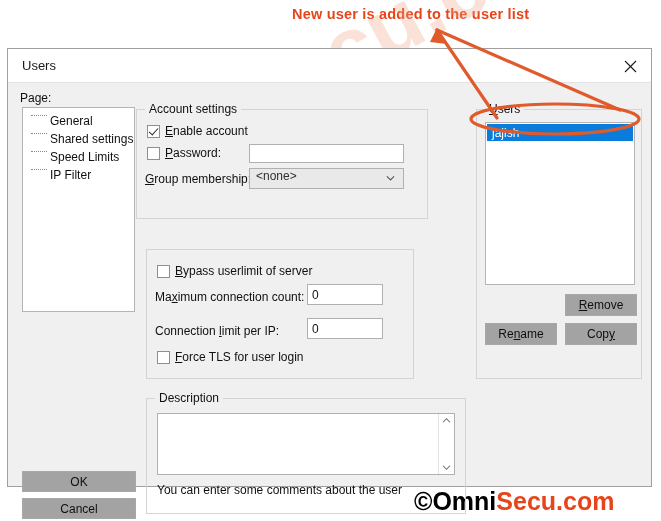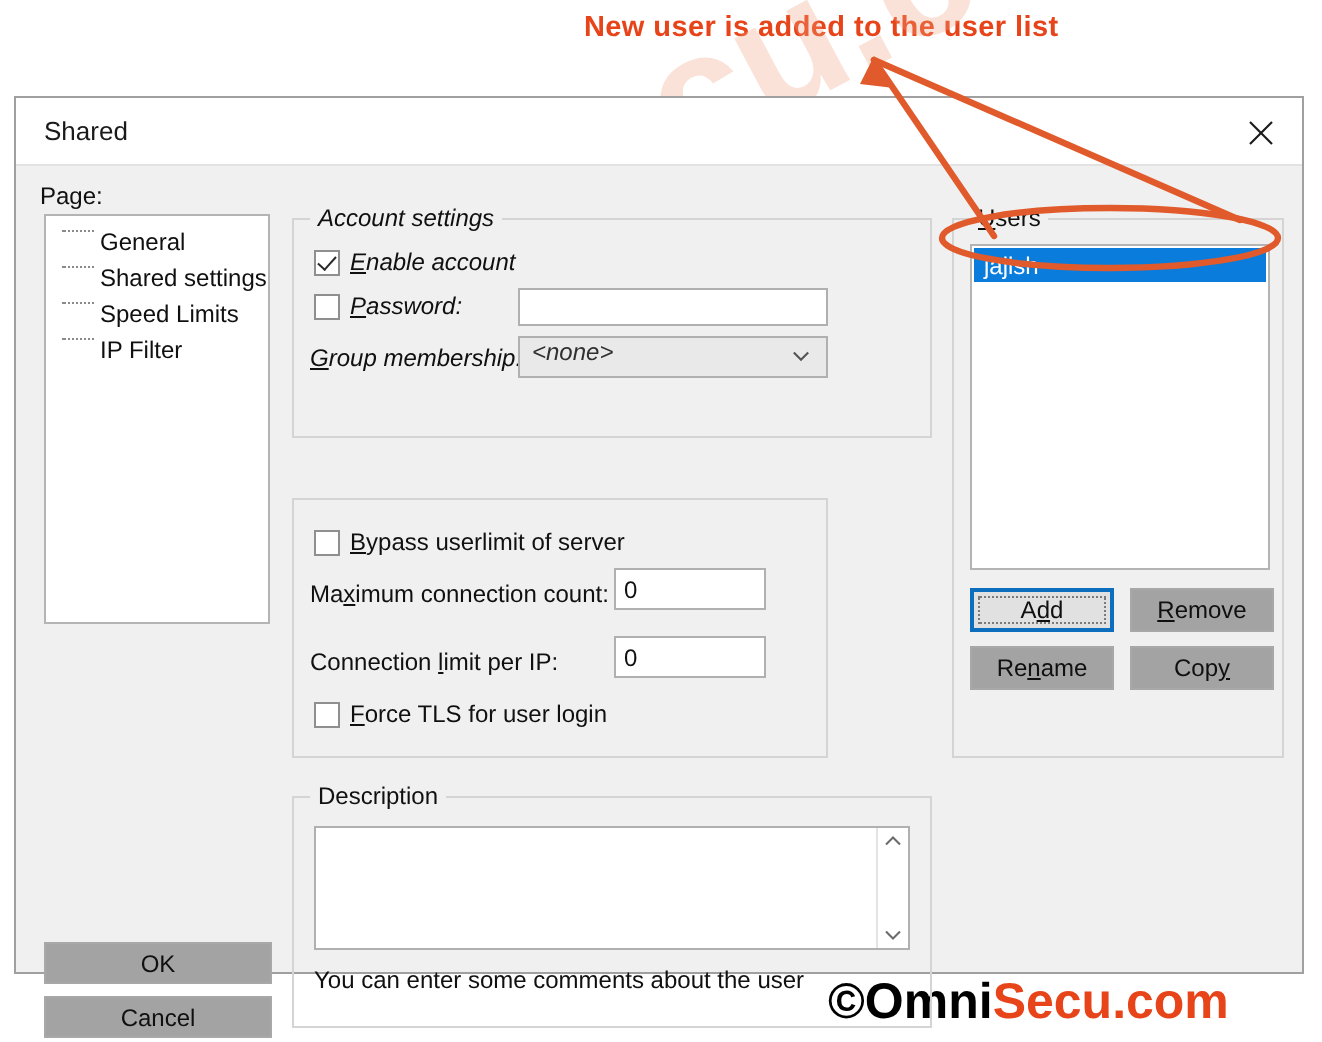--- a/index.html
+++ b/index.html
@@ -158,21 +158,21 @@
 
   <div class="wm-diag">
     <span class="g">Omni</span><span class="o">Secu.com</span>
   </div>
 
   <div class="annot-text">New user is added to the user list</div>
 
   <div id="dialog">
 
     <div id="titlebar">
-      <div id="title-text">Shared</div>
+      <div id="title-text">Users</div>
       <div id="close-btn">
         <svg width="13" height="13" viewBox="0 0 13 13" aria-hidden="true">
           <line x1="1" y1="1" x2="12" y2="12" stroke="#1a1a1a" stroke-width="1.1"></line>
           <line x1="12" y1="1" x2="1" y2="12" stroke="#1a1a1a" stroke-width="1.1"></line>
         </svg>
       </div>
     </div>
 
     <div id="body">
 
@@ -192,21 +192,21 @@
         </div>
         <div class="tree-item" style="top:60px;">
           <span class="tree-dash"></span>
           <span>IP Filter</span>
         </div>
       </div>
 
       <div class="btn" style="left:14px; top:388px; width:114px; height:21px;">OK</div>
       <div class="btn" style="left:14px; top:415px; width:114px; height:21px;">Cancel</div>
 
-      <div class="group" style="left:138px; top:26px; width:320px; height:110px;font-style:italic;">
+      <div class="group" style="left:128px; top:26px; width:292px; height:110px;">
         <div class="gtitle">Account settings</div>
 
         <div class="cb" style="left:10px; top:14px;">
           <span class="box checked"></span>
           <span class="cbl"><u>E</u><span></span>nable account</span>
         </div>
 
         <div class="cb" style="left:10px; top:36px;">
           <span class="box"></span>
           <span class="cbl"><u>P</u>assword:</span>
@@ -258,24 +258,20 @@
         <div class="lbl" style="left:10px; top:84px;">You can enter some comments about the user</div>
       </div>
 
       <div class="group" style="left:468px; top:26px; width:166px; height:270px;">
         <div class="gtitle"><u>U</u>sers</div>
 
         <div class="whitebox" style="left:8px; top:12px; width:150px; height:163px;">
           <div class="user-row">jajish</div>
         </div>
 
-        <div class="btn focus" style="left:8px; top:184px; width:72px; height:22px;">
-          <span class="inner"></span>
-          <span>A<u>d</u>d</span>
-        </div>
         <div class="btn" style="left:88px; top:184px; width:72px; height:22px;">
           <span><u>R</u>emove</span>
         </div>
         <div class="btn" style="left:88px; top:213px; width:72px; height:22px;">
           <span>Cop<u>y</u></span>
         </div>
         <div class="btn" style="left:8px; top:213px; width:72px; height:22px;">
           <span>Re<u>n</u>ame</span>
         </div>
       </div>

